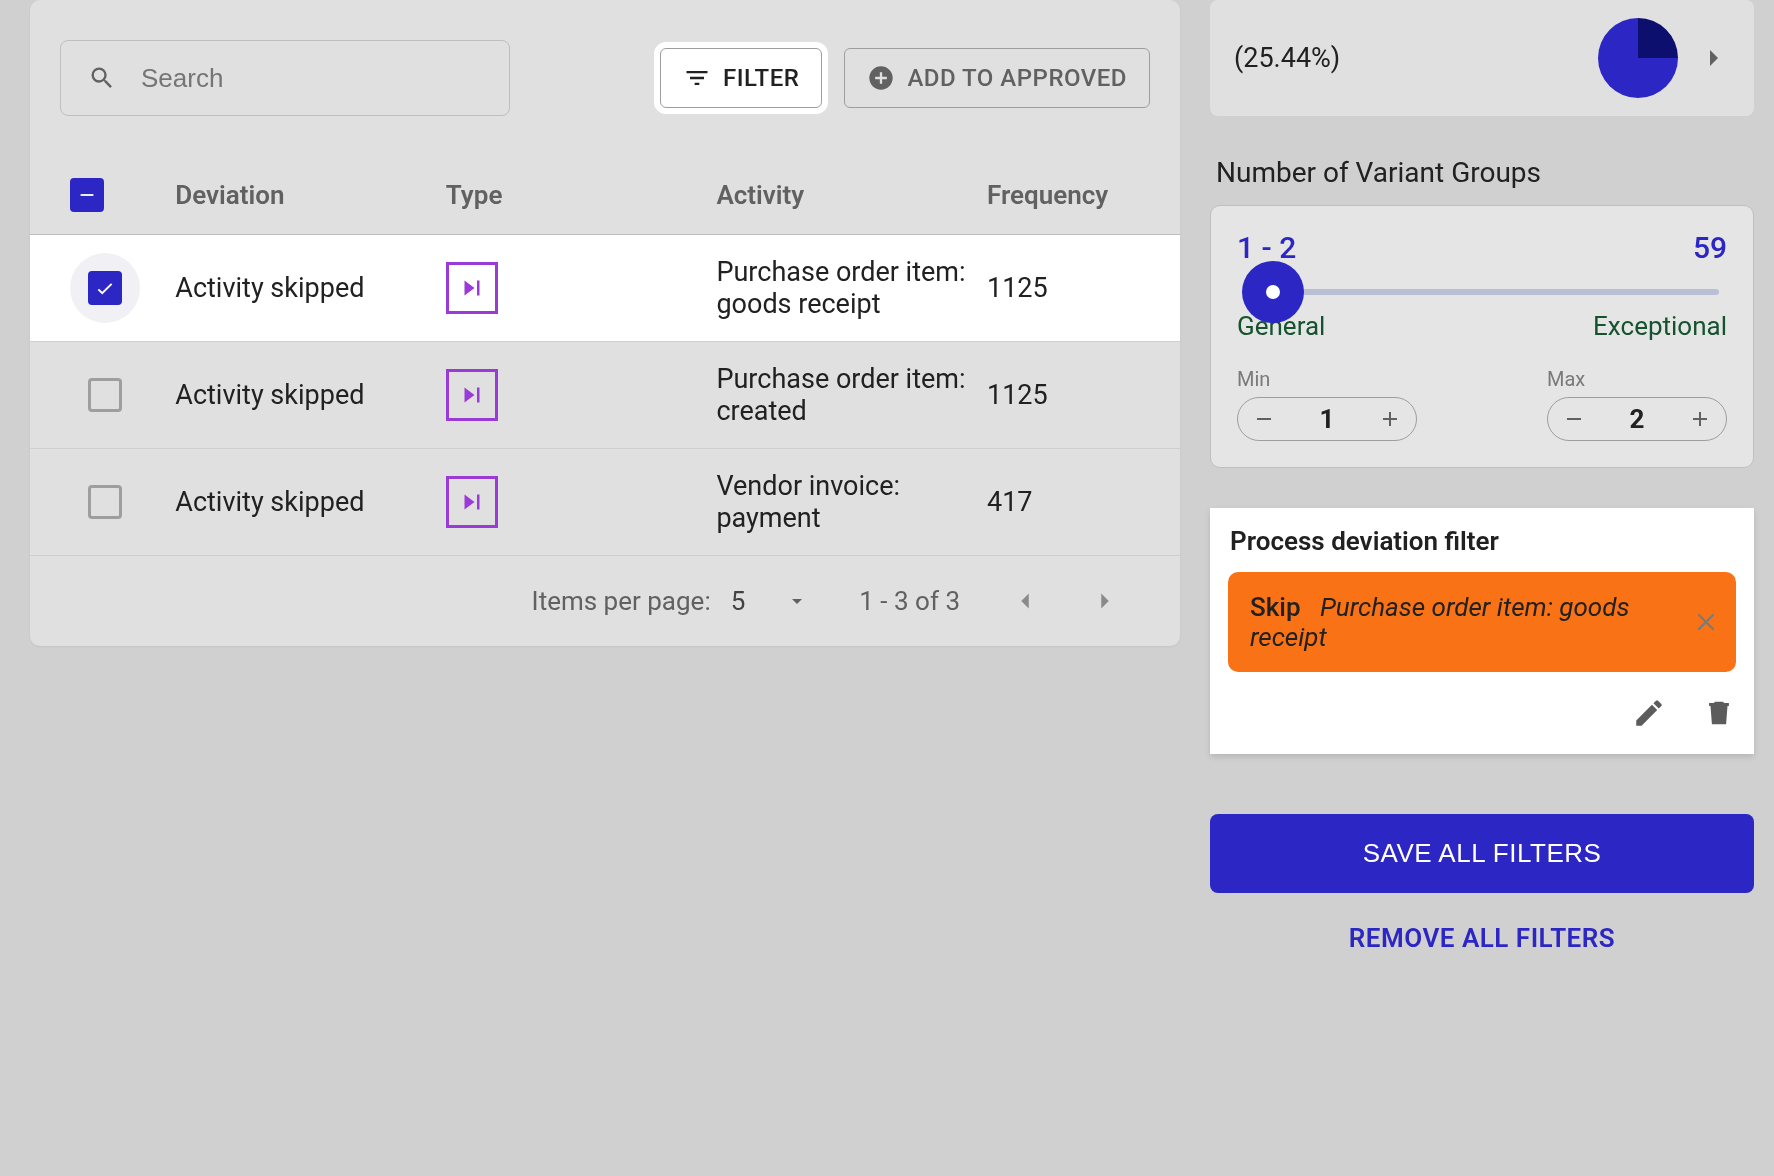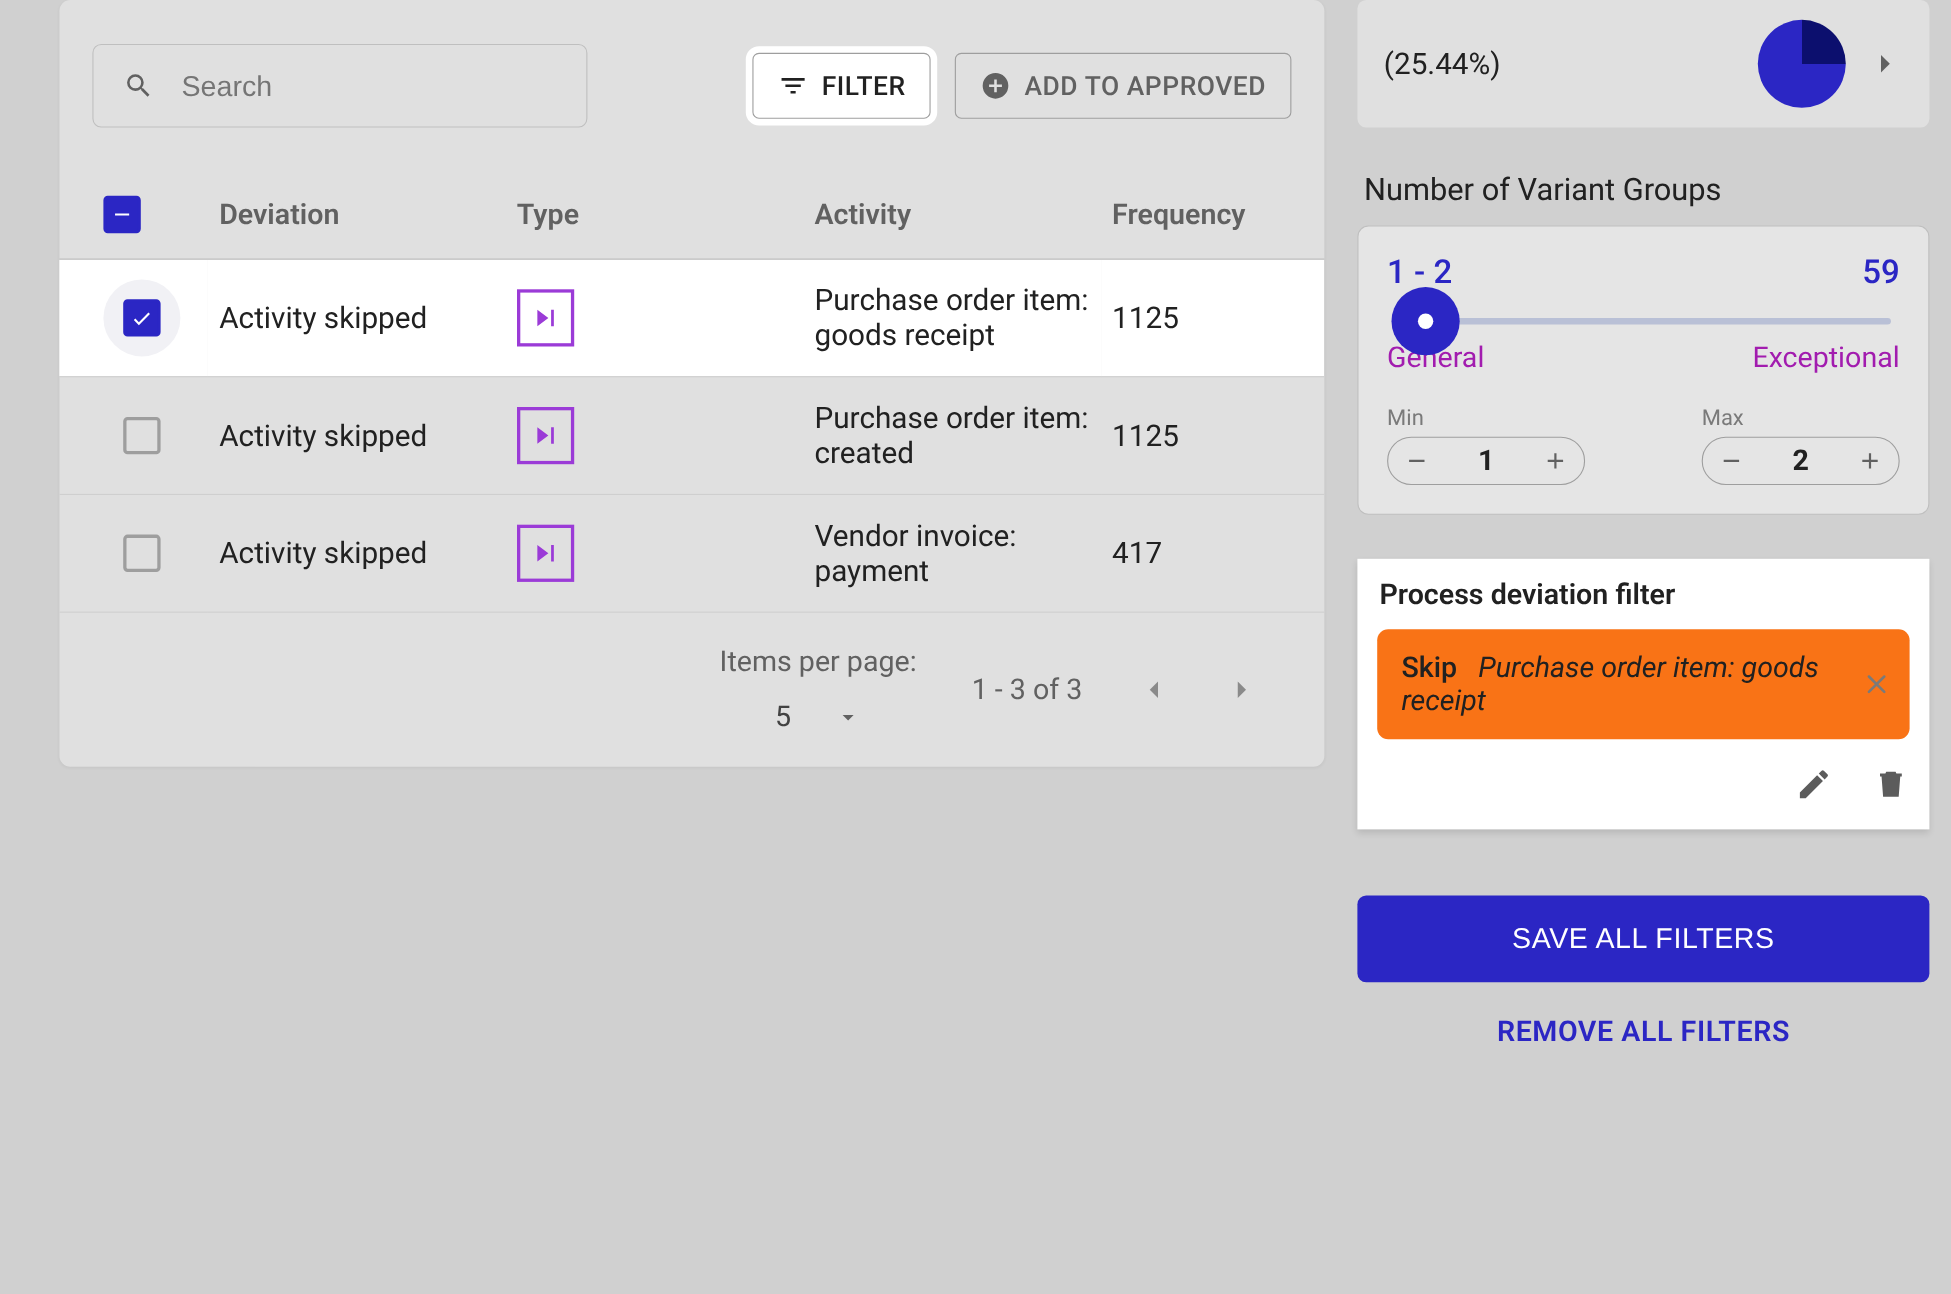--- a/index.html
+++ b/index.html
@@ -13,21 +13,20 @@
     color: #212121;
   }
   .container {
     display: flex;
     width: 100%;
     height: 100%;
   }
   .left-panel {
     width: 1210px;
     padding: 0 0 0 0;
-    margin-left: 24px;
   }
   .right-panel {
     flex: 1;
     padding: 0 20px 0 0;
   }
   .card {
     background: #e0e0e0;
     border-radius: 10px;
     box-shadow: 0 1px 3px rgba(0,0,0,.05);
   }
@@ -164,21 +163,21 @@
   .pagination {
     display: flex;
     align-items: center;
     justify-content: flex-end;
     gap: 50px;
     padding: 30px 60px 10px 0;
     font-size: 26px;
     color: #616161;
   }
   .pagination .pp {
-    display: flex; align-items: center; gap: 20px; flex-direction: column;
+    display: flex; align-items: center; gap: 20px;
   }
   .pagination select, .fake-select {
     border: none; background: transparent;
     font-size: 26px; color: #424242;
     display: inline-flex; align-items: center; gap: 40px;
   }
   .pag-arrows { display:flex; gap: 50px; }
   .pag-arrows .pgbtn { width:30px; height:30px; fill:#8a8a8a; }
 
   
@@ -221,21 +220,21 @@
   .slider-thumb {
     position:absolute; top:50%; transform:translate(-50%,-50%);
     width:62px;height:62px;border-radius:50%;
     background:#2b26c4; display:flex;align-items:center;justify-content:center;
   }
   .slider-thumb::after{
     content:""; width:14px;height:14px;border-radius:50%;background:#fff;
   }
   .slider-labels {
     display:flex; justify-content:space-between;
-    font-size:26px; color:#a21caf; 
+    font-size:26px; color:#14532d; 
   }
   .minmax-row { display:flex; justify-content:space-between; margin-top: 26px; gap: 40px;}
   .minmax-col { flex:0 0 180px; }
   .mm-label { font-size: 20px; color:#7a7a7a; margin-bottom:6px; }
   .stepper {
     display:flex; align-items:center; justify-content:space-between;
     border:1.5px solid #9e9e9e; border-radius: 999px;
     padding: 6px 14px; font-size: 26px;
     color:#212121;
     background:#e5e5e5;

